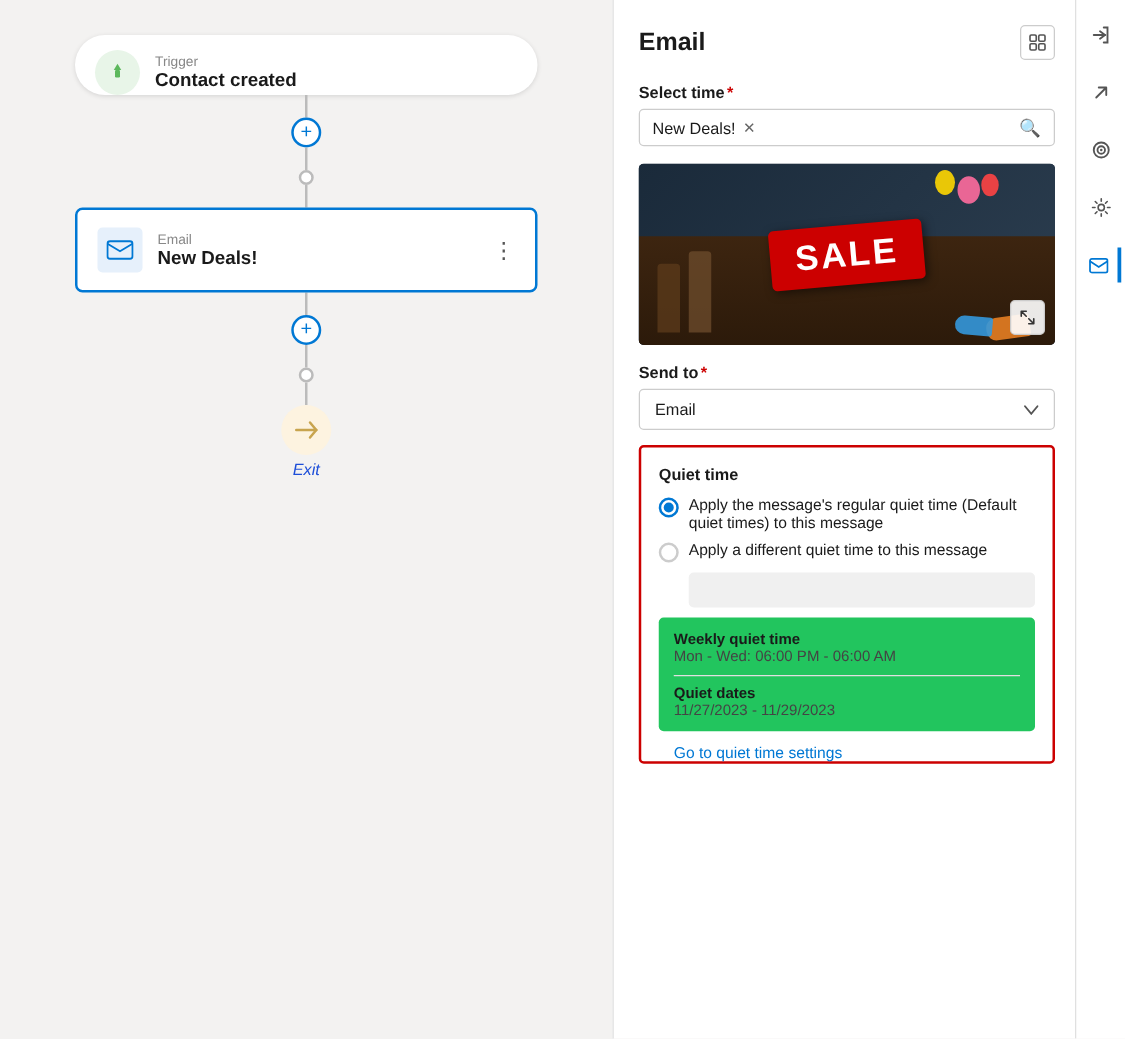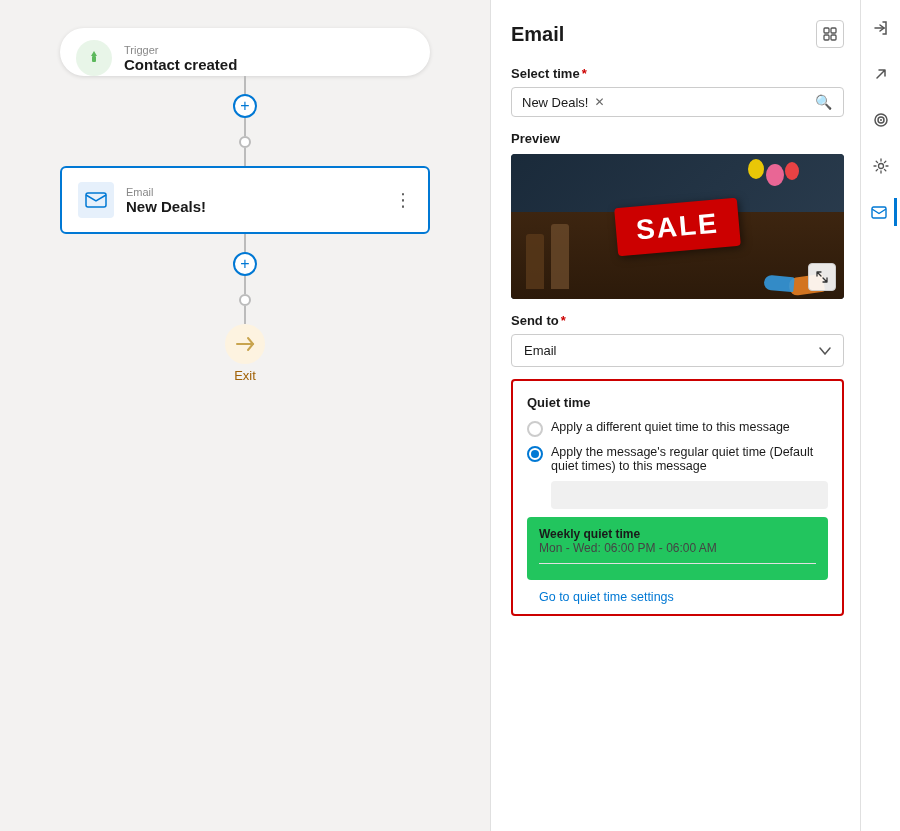--- a/index.html
+++ b/index.html
@@ -144,22 +144,23 @@
       height: 40px;
       background: #fdf3e0;
       border-radius: 50%;
       display: flex;
       align-items: center;
       justify-content: center;
       font-size: 20px;
     }
     .exit-label {
       font-size: 13px;
-      color: #a16207;
+      color: #1d4ed8;
       font-weight: 500;
+      font-style: italic;
     }
 
     
     .right-panel {
       flex: 1;
       background: #fff;
       border-left: 1px solid #e0e0e0;
       display: flex;
       flex-direction: column;
       position: relative;
@@ -322,21 +323,21 @@
       color: #1a1a1a;
       cursor: pointer;
       margin-bottom: 12px;
       background: #fff;
     }
 
     
     .quiet-time-section {
       border: 2px solid #cc0000;
       border-radius: 4px;
-      padding: 14px 14px 10px 14px;
+      padding: 14px 14px 0 14px;
     }
     .quiet-time-title {
       font-size: 13px;
       font-weight: 700;
       color: #1a1a1a;
       margin-bottom: 10px;
     }
 
     .radio-option {
       display: flex;
@@ -520,21 +521,20 @@
       <span>Select time</span><span class="required-star">*</span>
     </div>
     <div class="email-select-box">
       <div class="email-chip">
         <span>New Deals!</span>
         <span class="chip-close">✕</span>
       </div>
       <span class="search-icon-btn">🔍</span>
     </div>
 
-    <div class="preview-label">Preview</div>
     <div class="preview-wrapper">
       <div class="preview-img-container">
         <div class="sale-scene">
 
           <div style="position:absolute;bottom:0;left:0;right:0;height:60%;background:linear-gradient(0deg,#2c1a0a,#3d2510);"></div>
 
           <div style="position:absolute;bottom:10px;left:15px;width:18px;height:55px;background:#5a3a1a;border-radius:3px 3px 0 0;opacity:0.8;"></div>
           <div style="position:absolute;bottom:10px;left:40px;width:18px;height:65px;background:#6a4a2a;border-radius:3px 3px 0 0;opacity:0.8;"></div>
 
           <div style="position:absolute;top:10px;right:60px;width:18px;height:22px;background:#ff6b9d;border-radius:50%;opacity:0.9;"></div>
@@ -562,37 +562,41 @@
       <span>Email</span>
       <svg width="12" height="8" viewBox="0 0 12 8" fill="none">
         <path d="M1 1L6 7L11 1" stroke="#555" stroke-width="1.5" stroke-linecap="round"></path>
       </svg>
     </div>
 
     <div class="quiet-time-section">
       <div class="quiet-time-title">Quiet time</div>
 
       <label class="radio-option">
+        <div class="radio-btn selected"></div>
+        <span>Apply the message's regular quiet time (Default quiet times) to this message</span>
+      </label>
+
+      <label class="radio-option">
         <div class="radio-btn"></div>
         <span>Apply a different quiet time to this message</span>
-      </label>
-
-      <label class="radio-option">
-        <div class="radio-btn selected"></div>
-        <span>Apply the message's regular quiet time (Default quiet times) to this message</span>
       </label>
       <div class="quiet-input-placeholder"></div>
 
 
       <div class="quiet-info-box">
         <div class="quiet-info-row">
           <div class="quiet-info-key">Weekly quiet time</div>
           <div class="quiet-info-val">Mon - Wed: 06:00 PM - 06:00 AM</div>
         </div>
         <div style="height:1px;background:#e0e0e0;margin:6px 0;"></div>
+        <div class="quiet-info-row">
+          <div class="quiet-info-key">Quiet dates</div>
+          <div class="quiet-info-val">11/27/2023 - 11/29/2023</div>
+        </div>
       </div>
 
       <a class="quiet-link" href="#">Go to quiet time settings</a>
     </div>
 
   </div>
 
   <div class="sidebar-icons">
     <div class="sidebar-icon-btn">
       <svg width="16" height="18" viewBox="0 0 16 18" fill="none">

